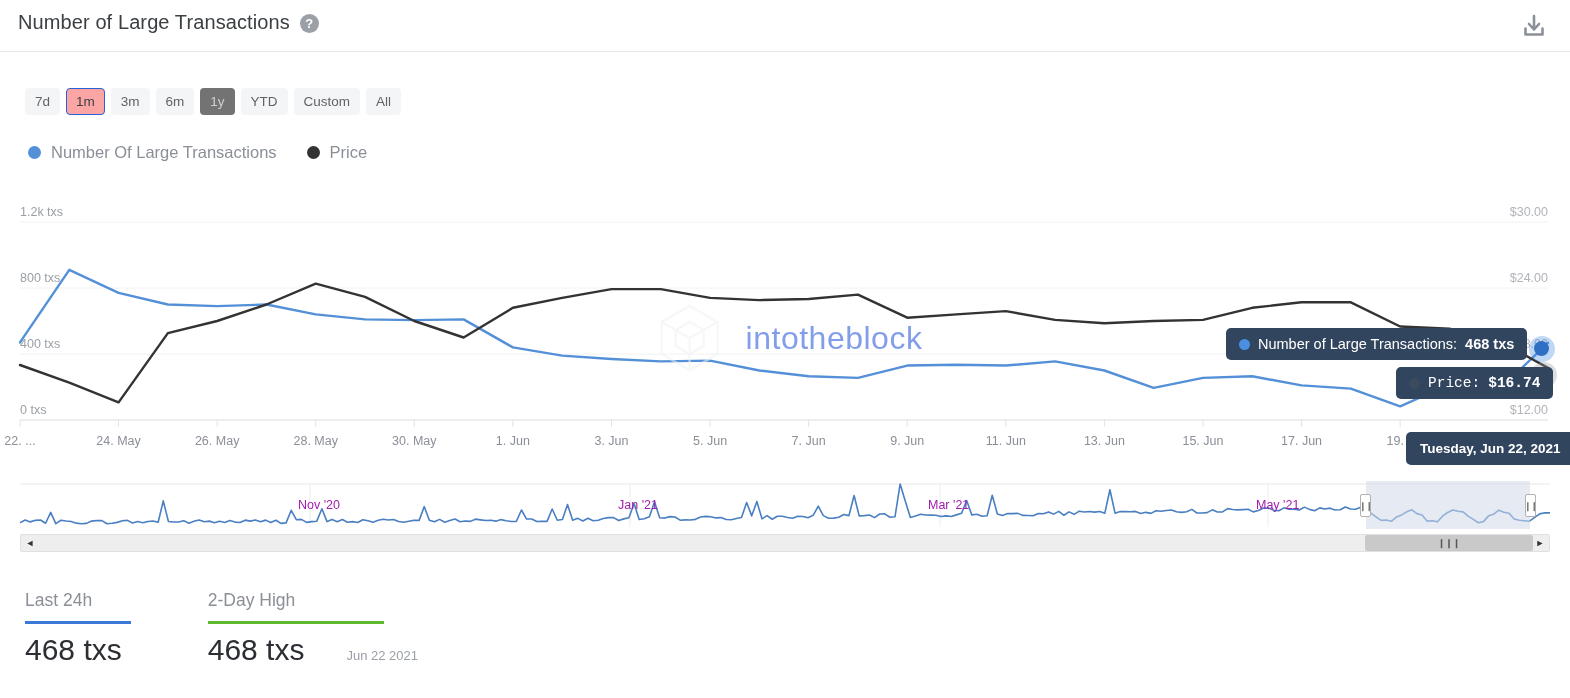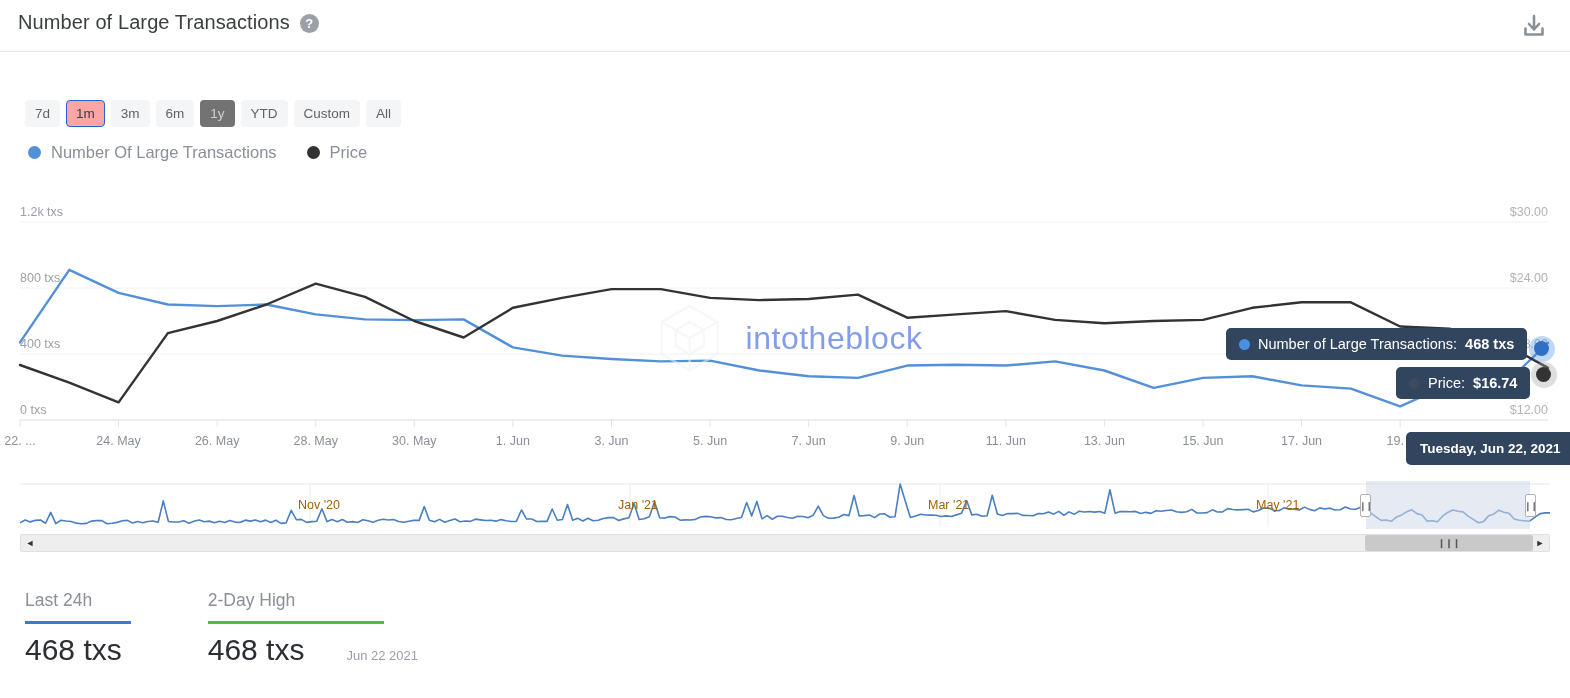--- a/index.html
+++ b/index.html
@@ -21,21 +21,21 @@
   .title { font-size:20px; color:#3c4043; letter-spacing:.1px; }
   .help-icon {
     width:19px; height:19px; border-radius:50%;
     background:#9aa0a6; color:#fff; font-size:13px; font-weight:bold;
     display:flex; align-items:center; justify-content:center; line-height:1;
     margin-top:2px;
   }
   .dl-icon { position:absolute; right:22px; top:12px; width:28px; height:28px; cursor:pointer; }
 
   
-  .ranges { position:absolute; left:25px; top:100px; display:flex; gap:6px; align-items:center; }
+  .ranges { position:absolute; left:25px; top:88px; display:flex; gap:6px; align-items:center; }
   .rng {
     height:27px; min-width:31px; padding:0 9px;
     background:#f4f5f7; border:1px solid transparent; border-radius:4px;
     font-size:13.5px; color:#5f6368;
     display:flex; align-items:center; justify-content:center;
     cursor:pointer; user-select:none;
   }
   .rng.sel { background:#fca5a5; border:1.5px solid #2a5fd6; color:#3c4043; }
   .rng.dis { color:#cdd0d4; cursor:default; background:#737373; }
 
@@ -59,35 +59,35 @@
 
   
   .tip {
     position:absolute; background:#31455e; color:#fff; border-radius:5px;
     font-size:14.5px; padding:8px 13px; white-space:nowrap;
     display:flex; align-items:center; gap:8px;
   }
   .tip b { font-weight:bold; }
   .tip .tdot { width:11px; height:11px; border-radius:50%; flex:none; }
   #tip-series { left:1210px; top:328px;margin-left:16px; }
-  #tip-price  { left:1396px; top:367px; }
+  #tip-price  { left:1396px; top:367px;font-family:Liberation Mono, monospace; }
   #tip-date   { left:1406px; top:432px; font-size:13.5px; padding:9px 14px; }
 
   .marker { position:absolute; border-radius:50%; }
   .mk-halo { width:26px; height:26px; opacity:.35; }
   .mk-core { width:15px; height:15px; }
 
   
   .nav { position:absolute; left:20px; top:481px; width:1530px; height:56px; }
   .nav-inner { position:relative; width:1530px; height:56px; }
   .nav-sel {
     position:absolute; top:0; left:1346px; width:164px; height:48px;
     background:#cfd9ea; opacity:.55;
   }
-  .nav-label { position:absolute; top:17px; font-size:12.5px; color:#a16207; }
+  .nav-label { position:absolute; top:17px; font-size:12.5px; color:#a21caf; }
   .handle {
     position:absolute; top:13px; width:11px; height:23px;
     background:#fff; border:1px solid #b2b2b2; border-radius:2px;
     display:flex; align-items:center; justify-content:center;
     font-size:9px; color:#777; letter-spacing:-1px; cursor:ew-resize;
   }
   .scrollbar {
     position:absolute; left:0; top:53px; width:1530px; height:18px;
     background:#eeeeee; border:1px solid #e0e0e0; border-radius:2px;
     display:flex; align-items:center;

